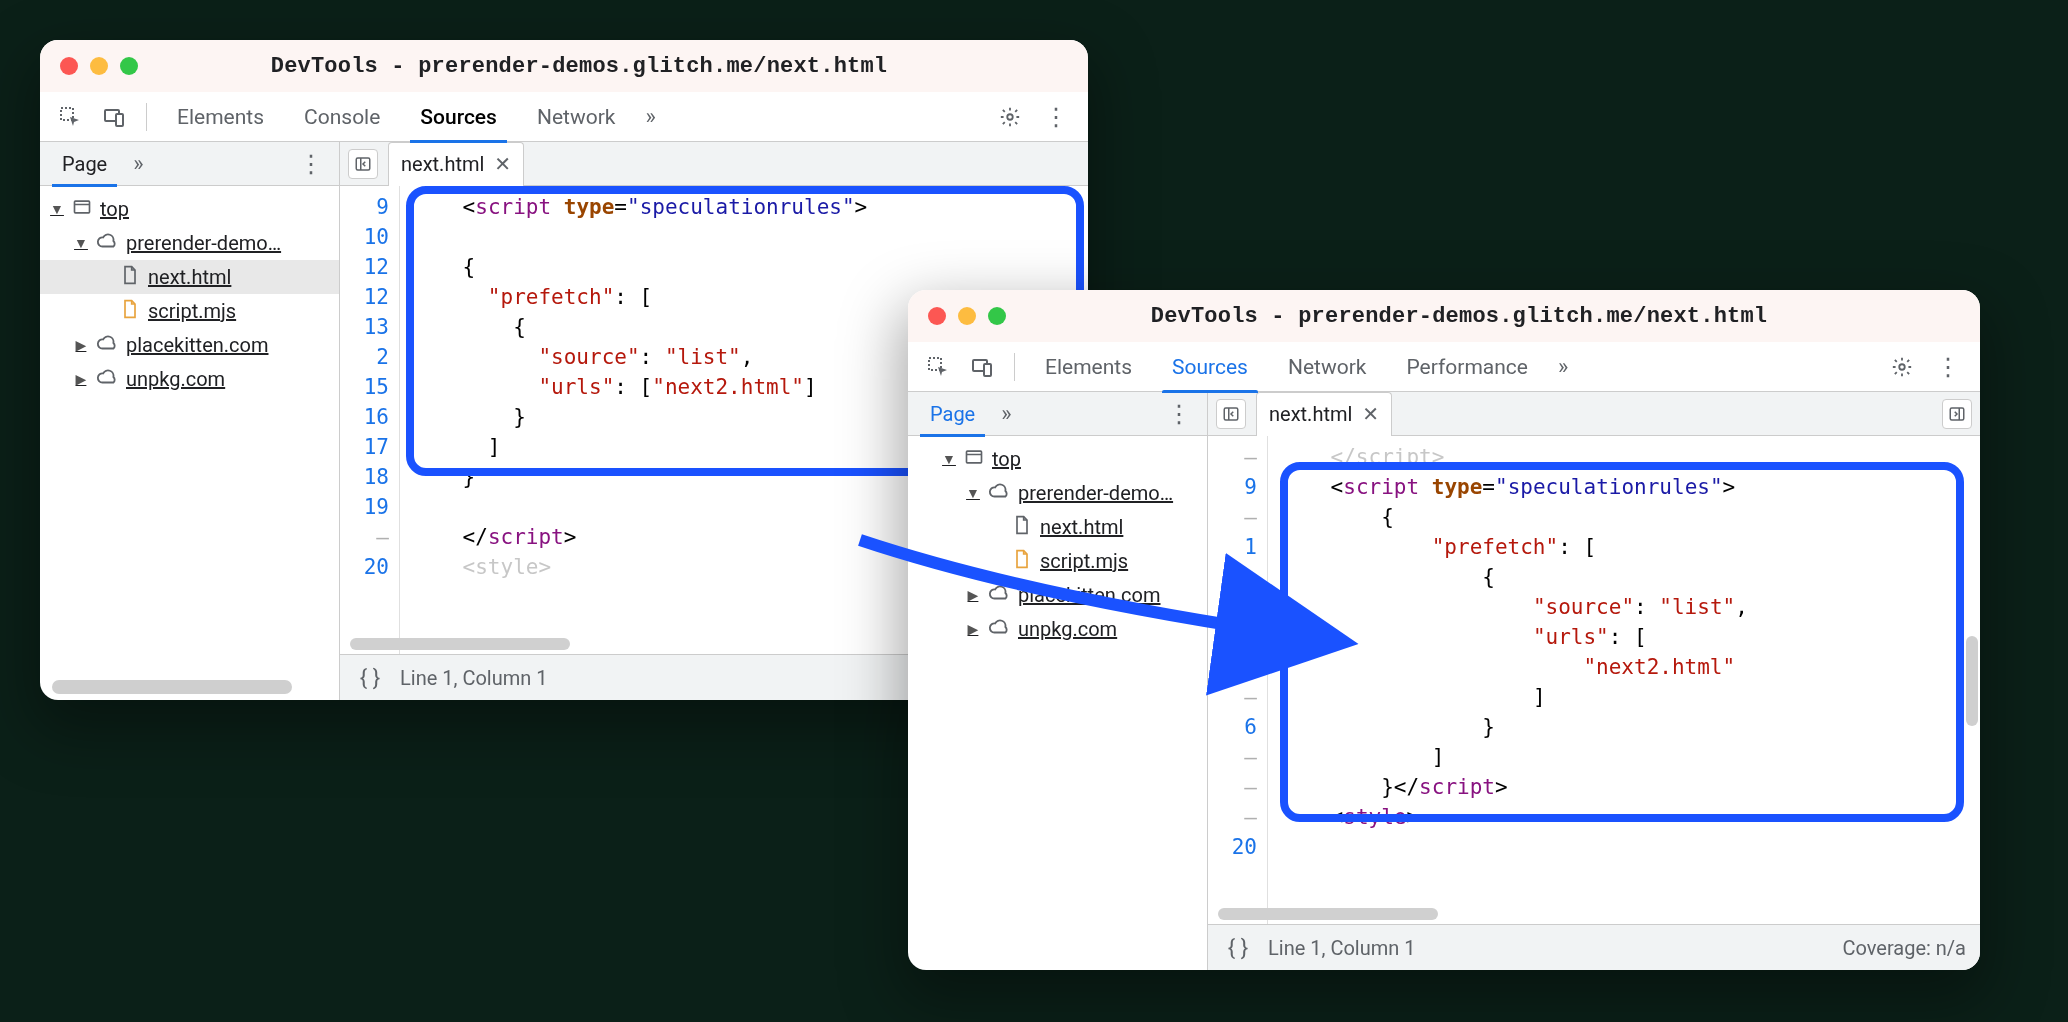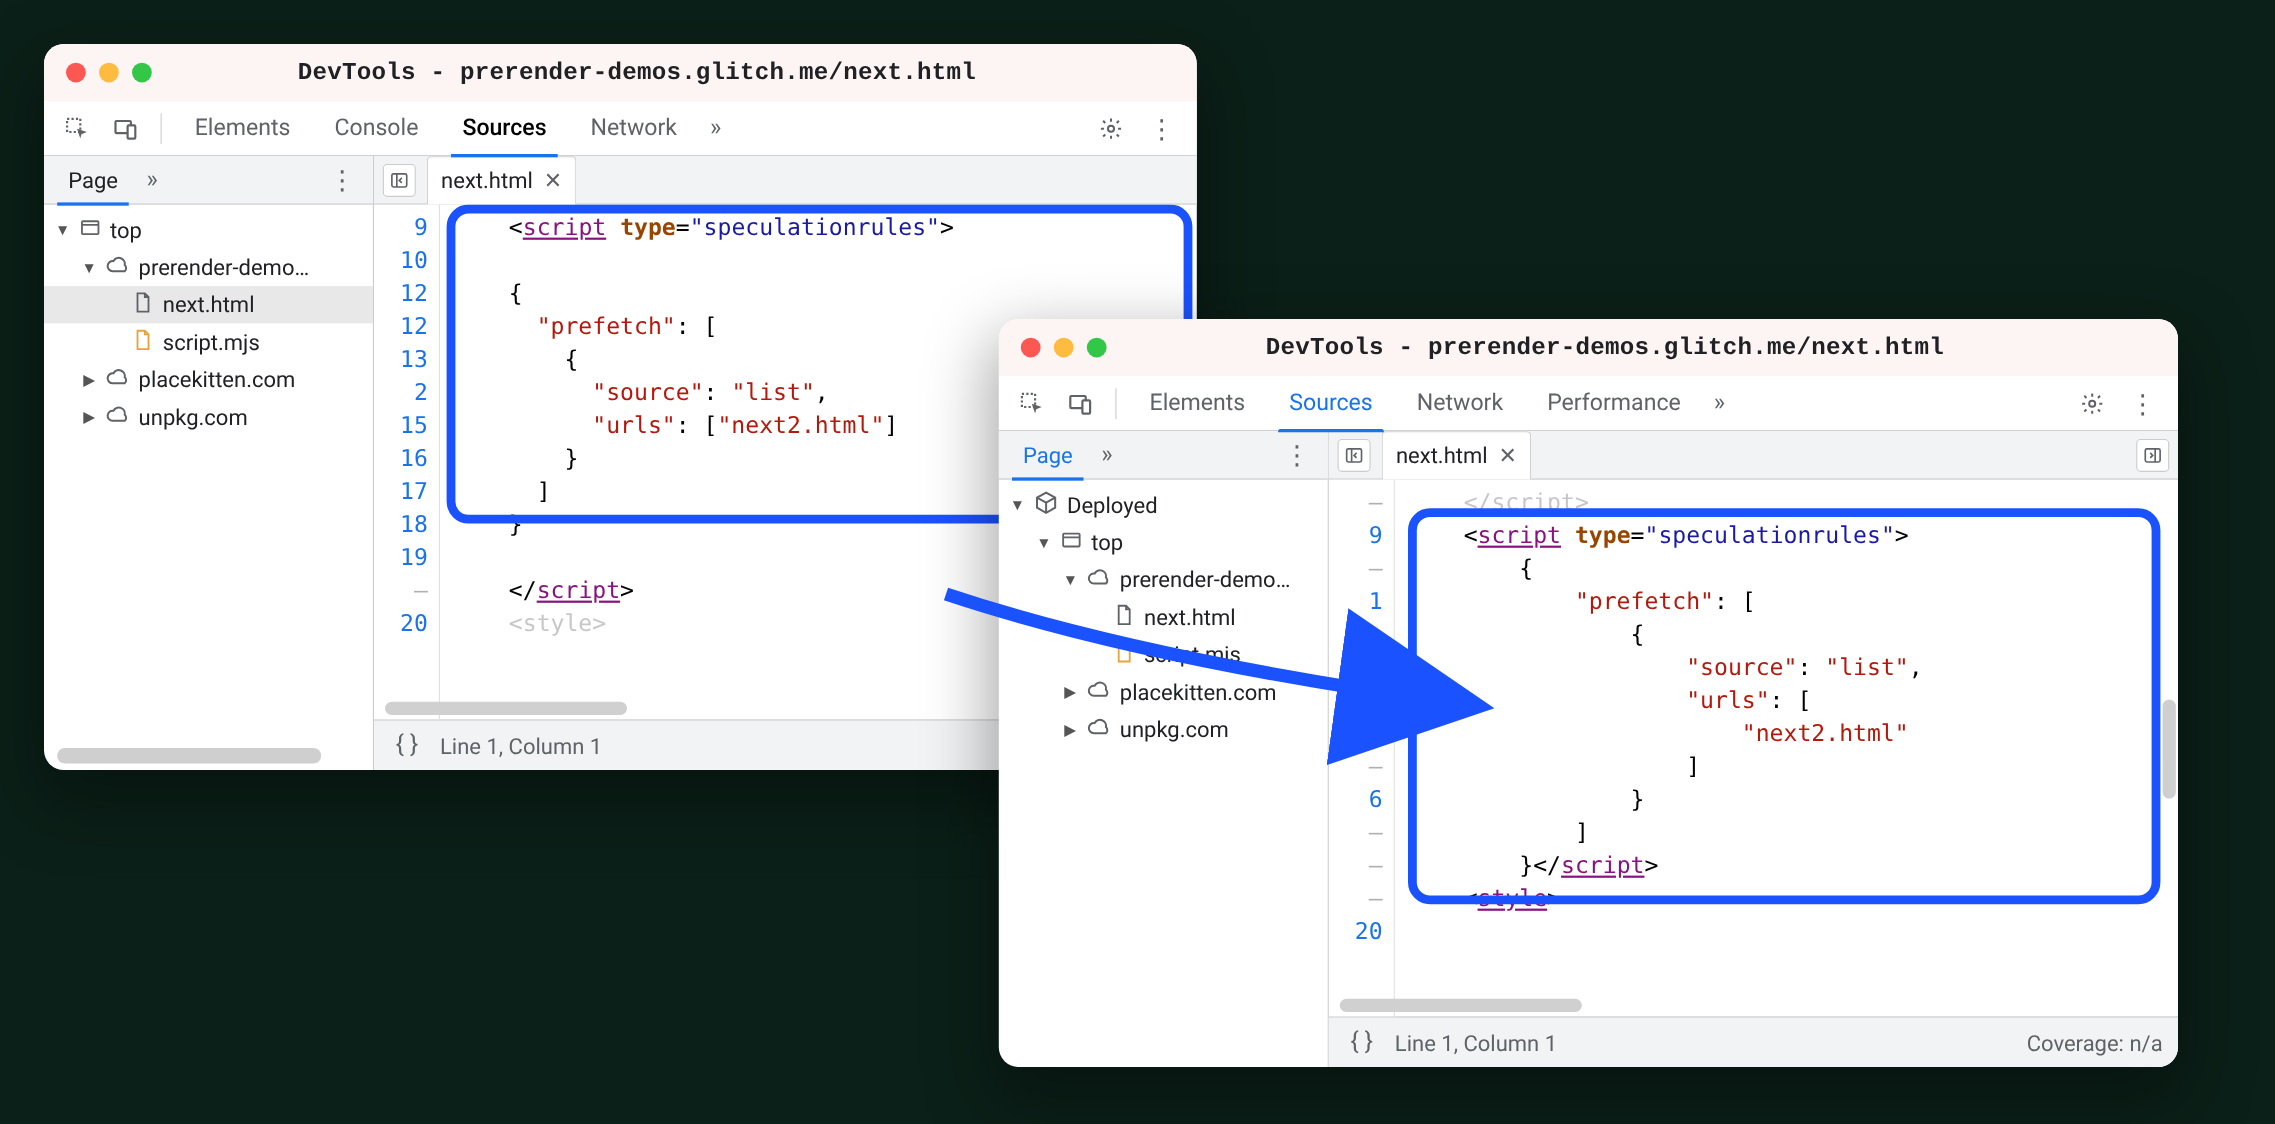--- a/index.html
+++ b/index.html
@@ -157,20 +157,21 @@
   }
   .tree-row {
     display: flex;
     align-items: center;
     height: 34px;
     gap: 8px;
     padding-right: 6px;
     white-space: nowrap;
     overflow: hidden;
     cursor: pointer;
+    text-decoration: underline;
   }
   .indent-0 { padding-left: 10px; }
   .indent-1 { padding-left: 34px; }
   .indent-2 { padding-left: 58px; }
   .indent-3 { padding-left: 82px; }
   .tri { width: 14px; text-align:center; color: #555; font-size: 14px;}
   .tri.open::before { content: "▼"; }
   .tri.closed::before { content: "▶"; }
   .tri.none::before { content: ""; }
   .selected-row { background: #e8e8e8; }
@@ -259,21 +260,21 @@
     color: var(--text-muted);
     flex: 0 0 auto;
   }
   .pretty-print {
     width: 32px; height: 32px; display:flex; align-items:center; justify-content:center;
     color: var(--text-muted); cursor:pointer;
     font-size: 22px;
   }
   
   .tok-punc { color: #000; }
-  .tok-tag { color: var(--tag-color); text-decoration: underline; }
+  .tok-tag { color: var(--tag-color); }
   .tok-attr { color: var(--attr-name); font-weight: bold; }
   .tok-attrv { color: var(--attr-val); }
   .tok-key { color: var(--string); }
   .tok-str { color: var(--string); }
   .tok-plain { color: #000; }
   
   .arrow {
     position: absolute;
     pointer-events: none;
   }
@@ -478,29 +479,20 @@
 
     <div class="body-split">
       <div class="sidebar">
         <div class="sidebar-tabs">
           <div class="sidebar-tab active">Page</div>
           <div class="chevrons">»</div>
           <div class="spacer"></div>
           <div class="kebab">⋮</div>
         </div>
         <div class="tree" id="treeB">
-            <div class="tree-row indent-0">
-              <span class="tri open"></span>
-              <span><svg width="22" height="22" viewBox="0 0 24 24" fill="none" stroke="#5f6368" stroke-width="2">
-                  <path d="M12 2 L21 7 L21 17 L12 22 L3 17 L3 7 Z"></path>
-                  <path d="M3 7 L12 12 L21 7"></path>
-                  <path d="M12 12 L12 22"></path>
-                </svg></span>
-              <span>Deployed</span>
-            </div>
             <div class="tree-row indent-1">
               <span class="tri open"></span>
               <span><svg width="20" height="20" viewBox="0 0 24 24" fill="none" stroke="#5f6368" stroke-width="2">
                   <rect x="3" y="5" width="18" height="14" rx="1"></rect>
                   <line x1="3" y1="9" x2="21" y2="9"></line>
                 </svg></span>
               <span>top</span>
             </div>
             <div class="tree-row indent-2">
               <span class="tri open"></span>

